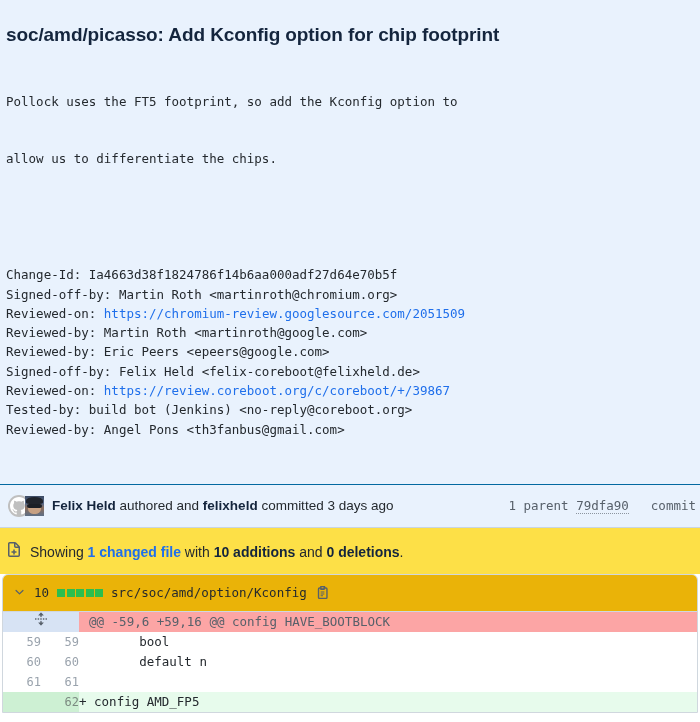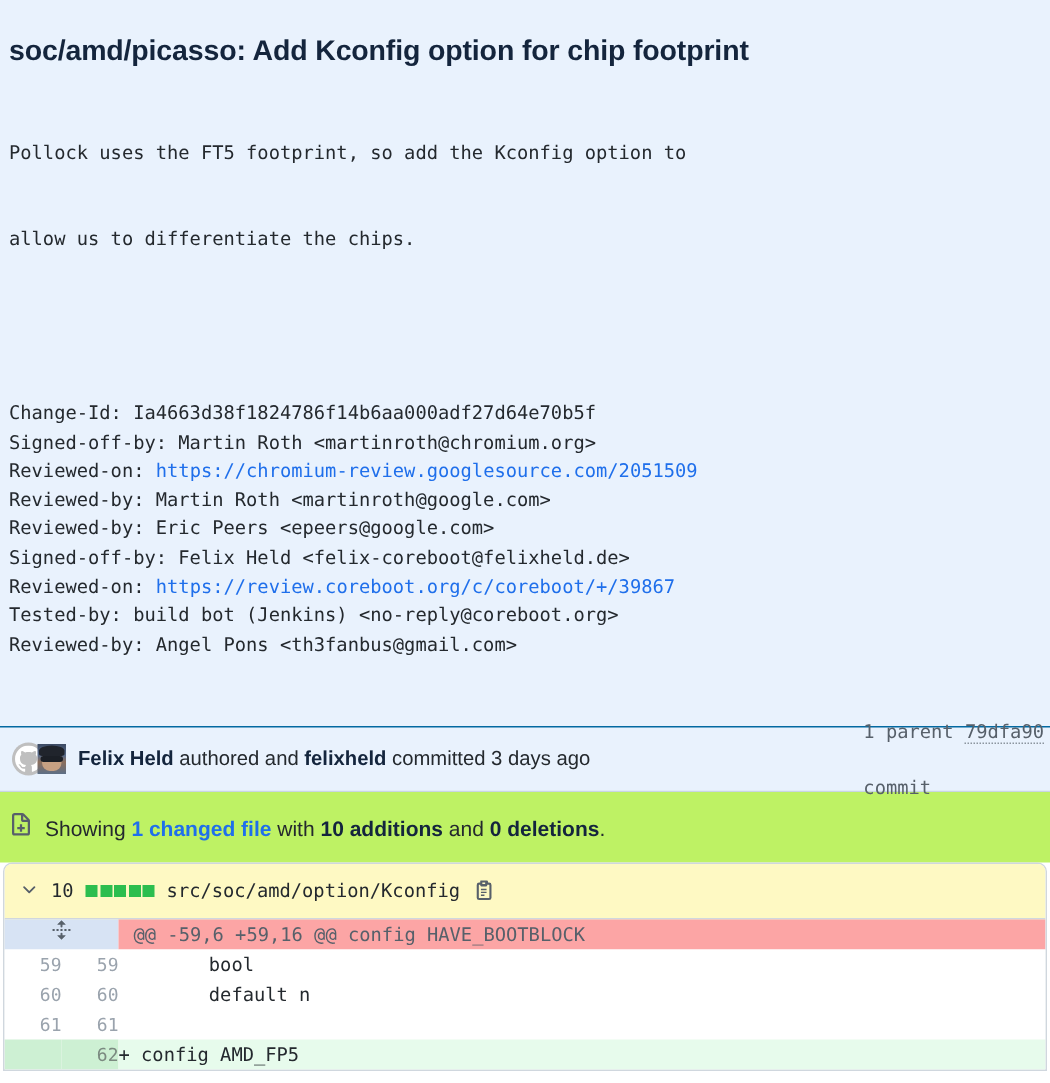--- a/index.html
+++ b/index.html
@@ -102,35 +102,34 @@
   .commit-meta {
     margin-left: auto;
     font-family: "DejaVu Sans Mono", monospace;
     font-size: 12.5px;
     color: #57606a;
     white-space: nowrap;
     display: flex;
     align-items: baseline;
     gap: 22px;
     padding-right: 0px;
-    flex-direction: column;
   }
   .commit-meta .sha {
     color: #57606a;
     border-bottom: 1px dotted #8c959f;
   }
   .commit-meta .commit-word { color: #57606a; }
 
   
   .showing-row {
     display: flex;
     align-items: center;
     gap: 8px;
     padding: 14px 0 12px 6px;
-    background: #bef264;
+    background: #fde047;
   }
   .showing-text {
     font-family: "Liberation Sans", sans-serif;
     font-size: 14px;
     color: #24292e;
   }
   .showing-text .link { color: #1f6feb; font-weight: bold; }
   .showing-text .strong { font-weight: bold; color: #14253d; }
 
   
@@ -138,21 +137,21 @@
     border: 1px solid #d0d7de;
     border-radius: 6px 6px 0 0;
     margin: 0 2px 0 2px;
     overflow: hidden;
     background: #fff;
   }
   .file-head {
     display: flex;
     align-items: center;
     gap: 8px;
-    background: #fef9c3;
+    background: #eab308;
     border-bottom: 1px solid #d0d7de;
     padding: 6px 8px 6px 10px;
     height: 24px;
   }
   .chevron { color: #57606a; font-size: 13px; line-height: 1; }
   .diff-count {
     font-family: "DejaVu Sans Mono", monospace;
     font-size: 12.5px;
     color: #24292e;
   }

